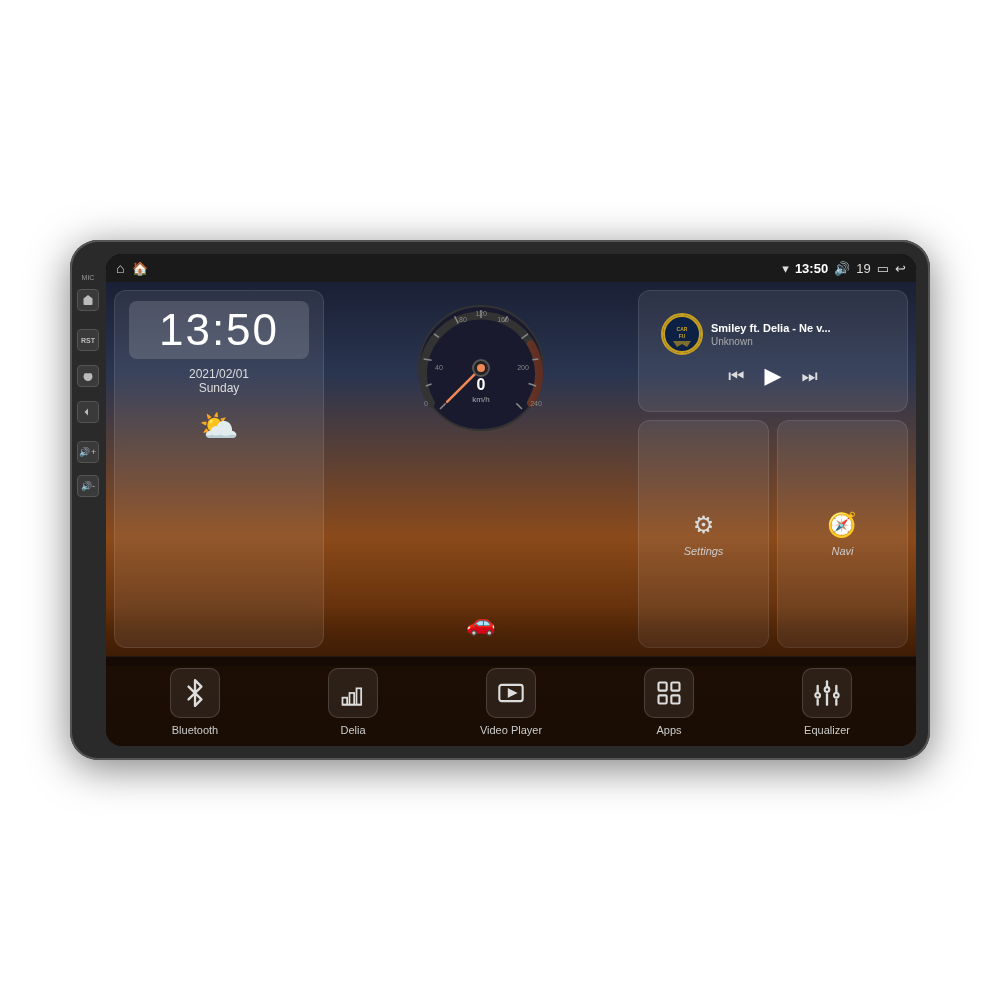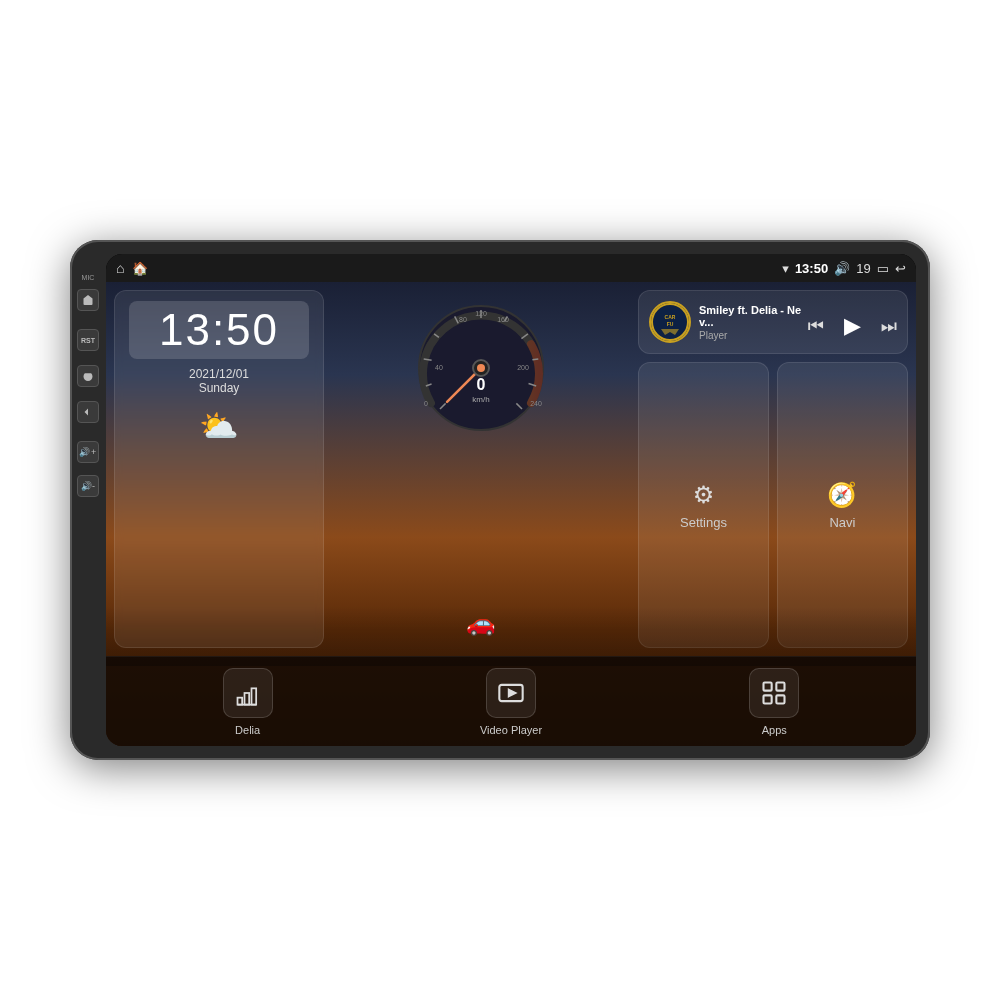--- a/index.html
+++ b/index.html
@@ -219,24 +219,24 @@
     .widget-right {
       width: 270px;
       display: flex;
       flex-direction: column;
       gap: 8px;
     }
 
     .widget-music {
       background: rgba(255,255,255,0.08);
       border-radius: 12px;
-      padding: 10px;
+      padding: 22px;
       border: 1px solid rgba(255,255,255,0.1);
       display: flex;
-      flex-direction: row;
+      flex-direction: column;
     }
 
     .music-top {
       display: flex;
       align-items: center;
       gap: 8px;
     }
 
     .music-logo {
       width: 42px;
@@ -308,21 +308,22 @@
       padding: 10px;
     }
 
     .widget-settings span, .widget-navi span {
       color: #ddd;
       font-size: 24px;
     }
 
     .widget-label {
       color: #ccc;
-      font-size: 13px;
+      font-size: 11px;
+      font-style: italic;
     }
 
     
     .bottom-bar {
       height: 90px;
       background: rgba(20,10,5,0.85);
       border-top: 1px solid rgba(255,255,255,0.08);
       display: flex;
       align-items: center;
       justify-content: space-around;
@@ -412,21 +413,21 @@
         <span class="status-battery">▭</span>
         <span class="status-signal">↩</span>
       </div>
     </div>
 
     <div class="screen-content">
       <div class="main-widgets">
 
         <div class="widget-clock">
           <div class="clock-time">13:50</div>
-          <div class="clock-date">2021/12/01</div>
+          <div class="clock-date">2021/02/01</div>
           <div class="clock-day">Sunday</div>
           <div class="weather-icon">⛅</div>
         </div>
 
         <div class="widget-speed">
           <div class="speedometer">
             <svg class="speed-svg" viewBox="0 0 140 140">
 
               <circle cx="70" cy="70" r="62" fill="#1a1a2e" stroke="#333" stroke-width="2"></circle>
 
@@ -486,21 +487,21 @@
                 <svg width="38" height="38" viewBox="0 0 38 38">
                   <circle cx="19" cy="19" r="18" fill="#0d2144" stroke="#c8a020" stroke-width="2"></circle>
                   <text x="19" y="16" text-anchor="middle" fill="#c8a020" font-size="5" font-weight="bold">CAR</text>
                   <text x="19" y="23" text-anchor="middle" fill="#c8a020" font-size="5" font-weight="bold">FU</text>
 
                   <path d="M10 26 L14 32 L19 29 L24 32 L28 26" fill="#c8a020" opacity="0.6"></path>
                 </svg>
               </div>
               <div class="music-info">
                 <div class="music-title">Smiley ft. Delia - Ne v...</div>
-                <div class="music-artist">Player</div>
+                <div class="music-artist">Unknown</div>
               </div>
             </div>
             <div class="music-controls">
               <span class="ctrl-btn">⏮</span>
               <span class="ctrl-btn play">▶</span>
               <span class="ctrl-btn">⏭</span>
             </div>
           </div>
 
           <div class="widget-row">
@@ -512,20 +513,28 @@
               <span>🧭</span>
               <div class="widget-label">Navi</div>
             </div>
           </div>
 
         </div>
       </div>
 
       <div class="bottom-bar">
 
+        <div class="bottom-item">
+          <div class="bottom-icon-wrap">
+            <svg viewBox="0 0 24 24">
+              <path d="M6.5 6.5l11 11L12 23V1l5.5 5.5-11 11" stroke="#ddd" stroke-width="2" fill="none" stroke-linecap="round" stroke-linejoin="round"></path>
+            </svg>
+          </div>
+          <div class="bottom-item-label">Bluetooth</div>
+        </div>
 
         <div class="bottom-item">
           <div class="bottom-icon-wrap">
             <svg viewBox="0 0 24 24">
               <rect x="3" y="16" width="4" height="6" stroke="#ddd" stroke-width="1.5" fill="none"></rect>
               <rect x="9" y="12" width="4" height="10" stroke="#ddd" stroke-width="1.5" fill="none"></rect>
               <rect x="15" y="8" width="4" height="14" stroke="#ddd" stroke-width="1.5" fill="none"></rect>
               <line x1="3" y1="22" x2="19" y2="22" stroke="#ddd" stroke-width="1.5"></line>
             </svg>
           </div>
@@ -547,18 +556,34 @@
             <svg viewBox="0 0 24 24">
               <rect x="3" y="3" width="7" height="7" stroke="#ddd" stroke-width="1.8" fill="none" rx="1"></rect>
               <rect x="14" y="3" width="7" height="7" stroke="#ddd" stroke-width="1.8" fill="none" rx="1"></rect>
               <rect x="3" y="14" width="7" height="7" stroke="#ddd" stroke-width="1.8" fill="none" rx="1"></rect>
               <rect x="14" y="14" width="7" height="7" stroke="#ddd" stroke-width="1.8" fill="none" rx="1"></rect>
             </svg>
           </div>
           <div class="bottom-item-label">Apps</div>
         </div>
 
+        <div class="bottom-item">
+          <div class="bottom-icon-wrap">
+            <svg viewBox="0 0 24 24">
+              <line x1="4" y1="12" x2="4" y2="6" stroke="#ddd" stroke-width="2" stroke-linecap="round"></line>
+              <circle cx="4" cy="14" r="2" stroke="#ddd" stroke-width="1.8" fill="none"></circle>
+              <line x1="12" y1="7" x2="12" y2="2" stroke="#ddd" stroke-width="2" stroke-linecap="round"></line>
+              <circle cx="12" cy="9" r="2" stroke="#ddd" stroke-width="1.8" fill="none"></circle>
+              <line x1="12" y1="13" x2="12" y2="22" stroke="#ddd" stroke-width="2" stroke-linecap="round"></line>
+              <line x1="20" y1="12" x2="20" y2="6" stroke="#ddd" stroke-width="2" stroke-linecap="round"></line>
+              <circle cx="20" cy="14" r="2" stroke="#ddd" stroke-width="1.8" fill="none"></circle>
+              <line x1="4" y1="18" x2="4" y2="22" stroke="#ddd" stroke-width="2" stroke-linecap="round"></line>
+              <line x1="20" y1="18" x2="20" y2="22" stroke="#ddd" stroke-width="2" stroke-linecap="round"></line>
+            </svg>
+          </div>
+          <div class="bottom-item-label">Equalizer</div>
+        </div>
 
       </div>
     </div>
 
   </div>
 </div>
 
 </body></html>

